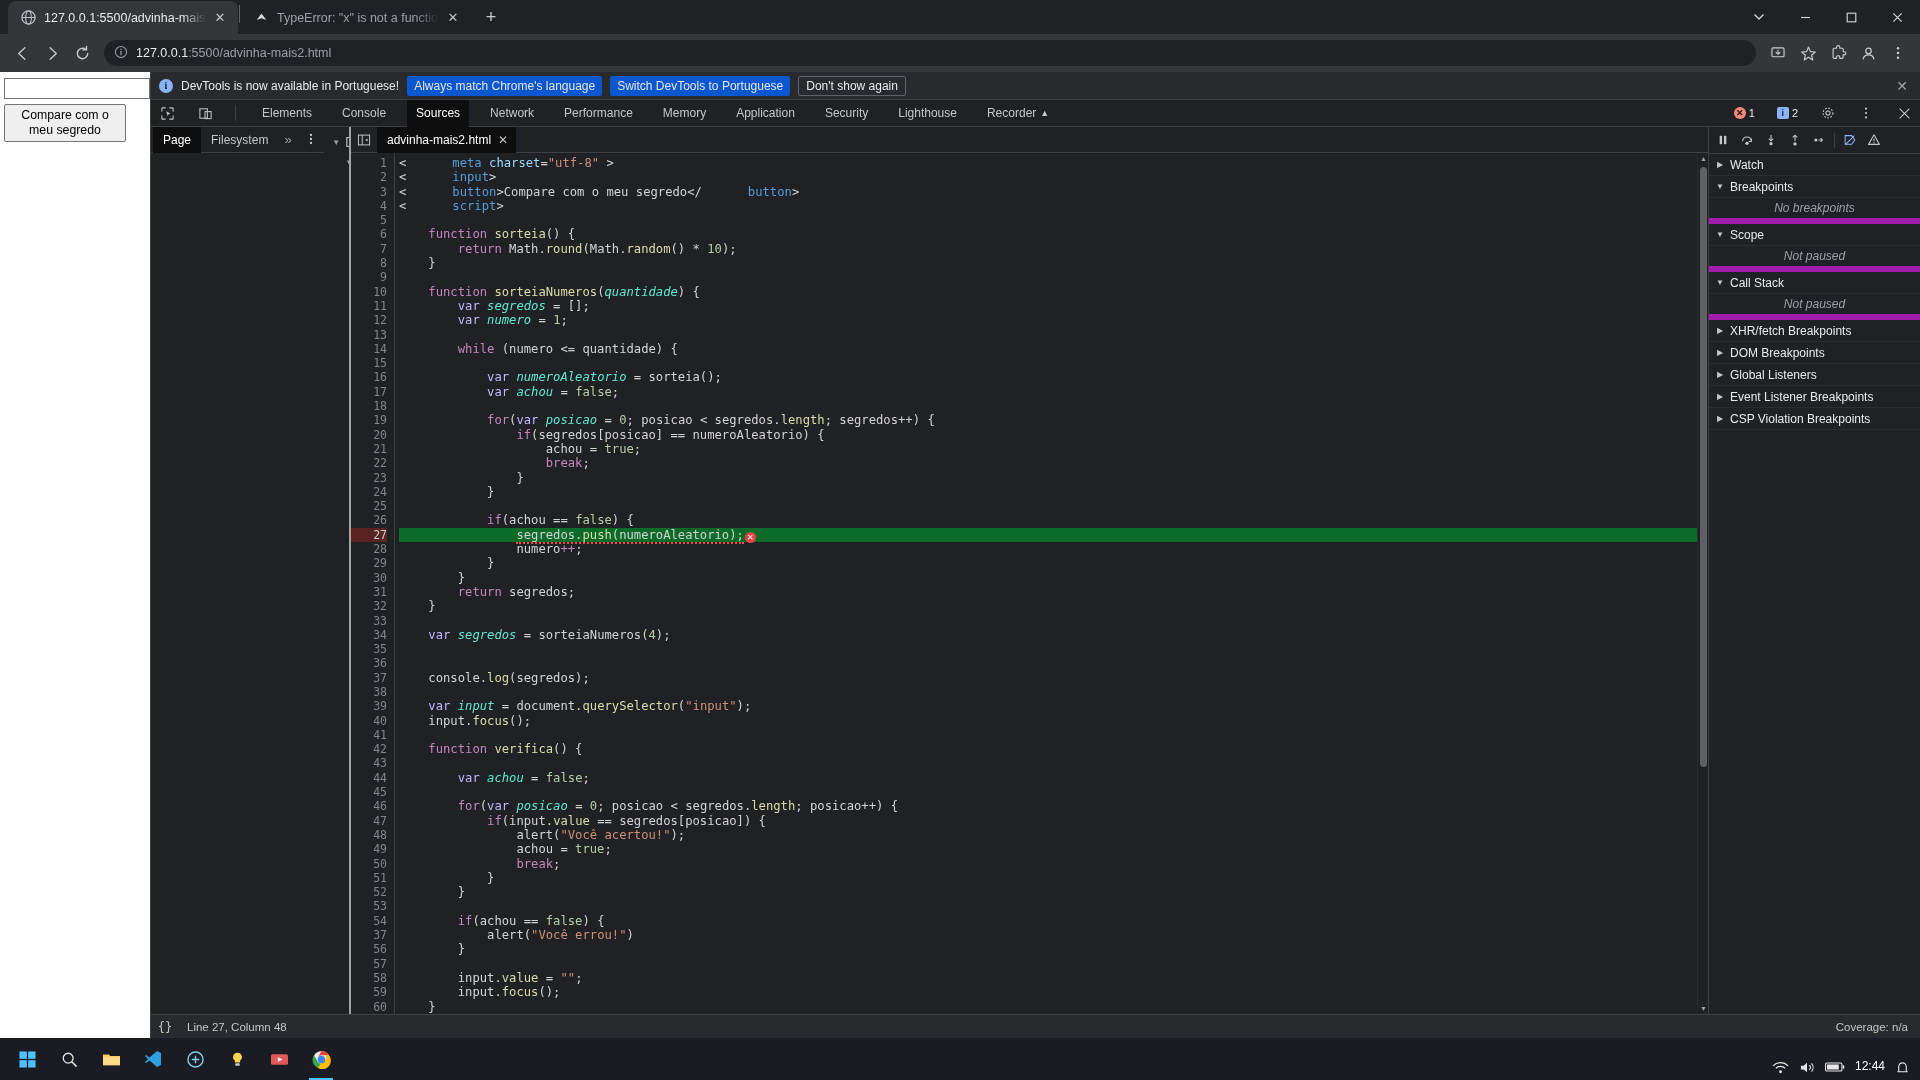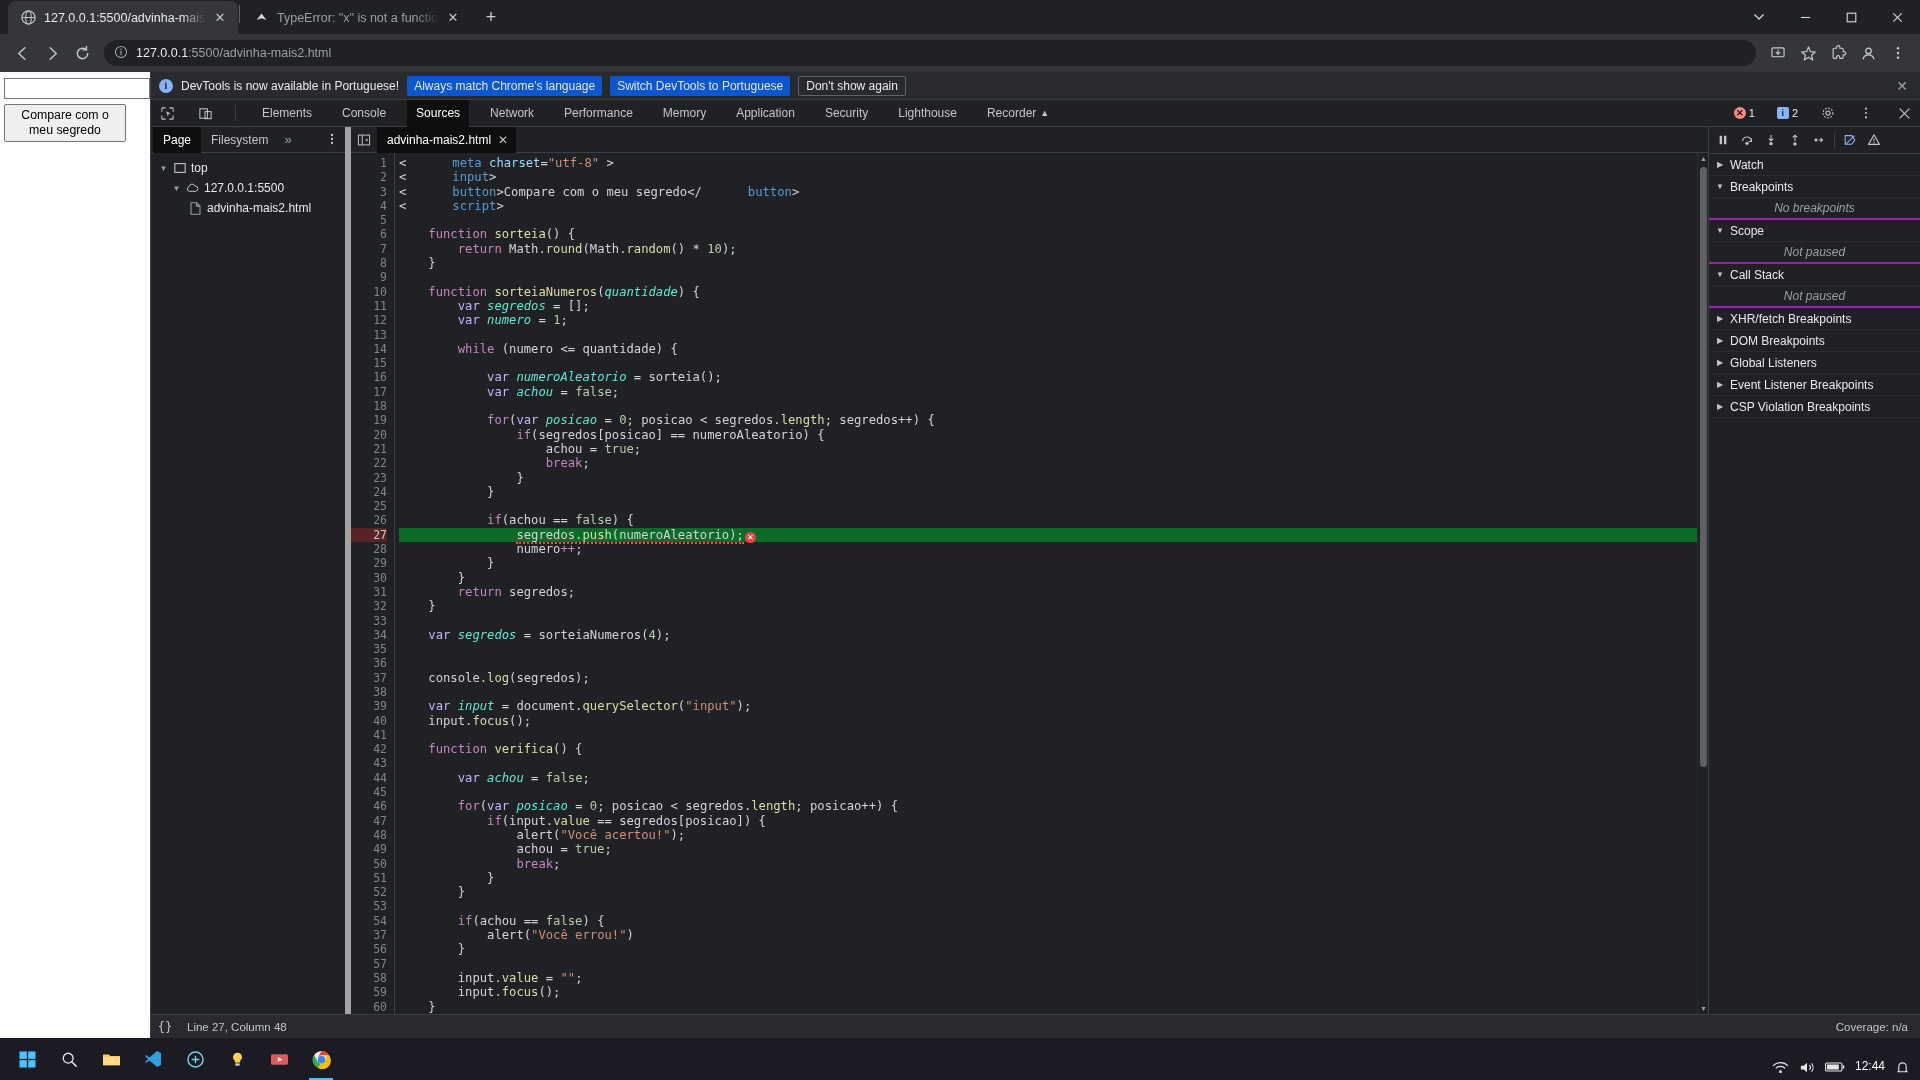--- a/index.html
+++ b/index.html
@@ -136,21 +136,21 @@
              font-size: 9px; display:flex;align-items:center;justify-content:center; font-weight:bold;}
   .sq-blue { width: 12px; height: 12px; border-radius: 2px; background: #8ab4f8; color:#08234d;
              font-size: 9px; display:flex;align-items:center;justify-content:center; font-weight:bold;}
 
   
   .sources { flex: 1; display: flex; min-height: 0; }
 
   
   .navigator {
     width: 200px; flex: 0 0 200px; background: #202124;
-    border-right: 6px solid #a3a3a3; display: flex; flex-direction: column; min-height: 0;
+    border-right: 2px solid #a3a3a3; display: flex; flex-direction: row; min-height: 0;
   }
   .nav-tabs {
     height: 26px; display: flex; align-items: center; border-bottom: 1px solid #3c4043;
     padding-left: 2px; flex: 0 0 26px;
   }
   .nav-tab { height: 26px; padding: 0 10px; display: flex; align-items: center; font-size: 12px; color: #c4c7c5; }
   .nav-tab.active { background: #0e0e0e; color: #fff; }
   .nav-more { color: #9aa0a6; font-size: 13px; padding: 0 6px; }
   .nav-tabs .spacer { flex: 1; }
   .kebab { color: #c4c7c5; font-size: 13px; padding: 0 7px; letter-spacing: 0; line-height: 1; }
@@ -226,21 +226,21 @@
   .dbg-ico { width: 24px; height: 24px; display: flex; align-items: center; justify-content: center; color: #c4c7c5; }
   .dbg-ico.blue { color: #8ab4f8; }
   .dbg-sep { width: 1px; height: 15px; background: #3c4043; margin: 0 3px; }
   .acc-head {
     height: 22px; display: flex; align-items: center; gap: 5px; padding-left: 6px;
     font-size: 12px; color: #e8eaed; border-bottom: 1px solid #2b2c2f;
   }
   .acc-arrow { width: 10px; color: #c4c7c5; font-size: 8px; display: flex; justify-content: center; }
   .acc-body {
     min-height: 22px; display: flex; align-items: center; justify-content: center;
-    font-size: 12px; color: #9aa0a6; font-style: italic; border-bottom: 2px solid #a21caf;
+    font-size: 12px; color: #9aa0a6; font-style: italic; border-bottom: 6px solid #a21caf;
     padding: 3px 0;
   }
 
   
   .statusbar {
     height: 24px; background: #292a2d; border-top: 1px solid #3c4043;
     display: flex; align-items: center; font-size: 11.5px; color: #c4c7c5;
     flex: 0 0 24px;
   }
   .sb-braces { width: 28px; text-align: center; color: #c4c7c5; font-family: "DejaVu Sans Mono", monospace; font-size: 12px;}

